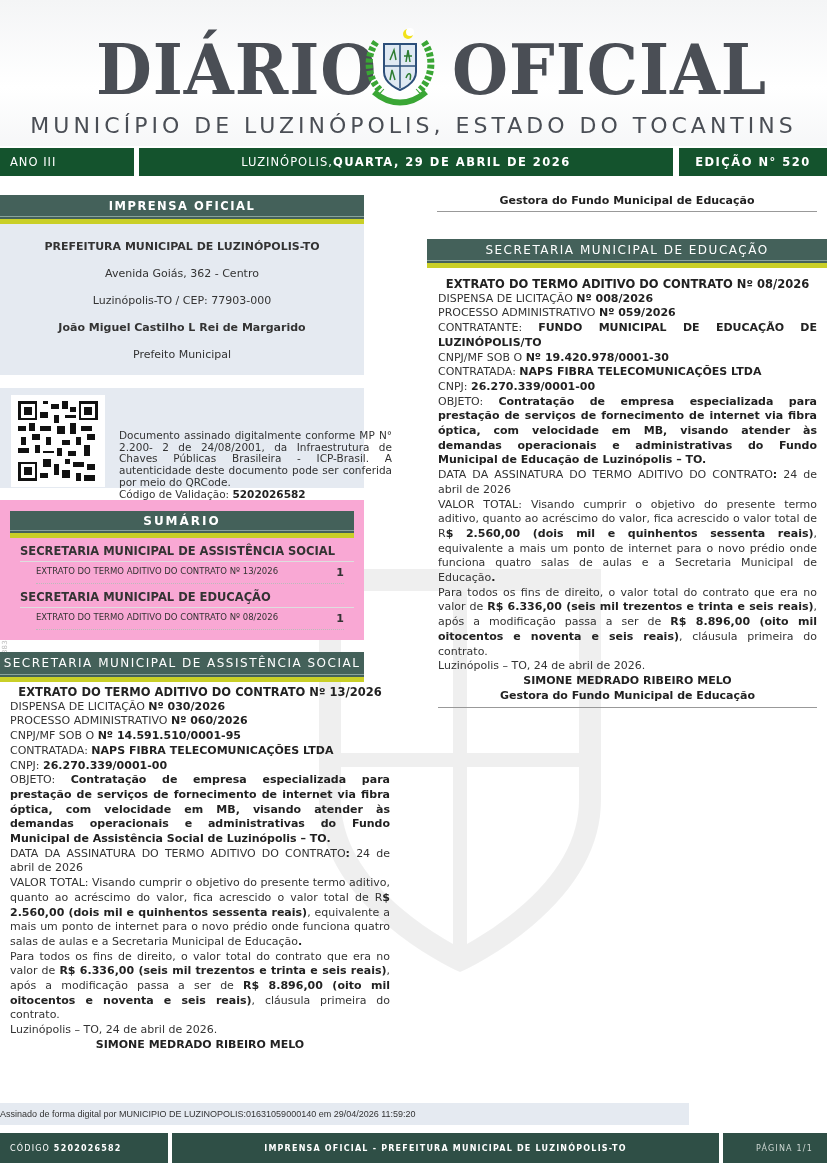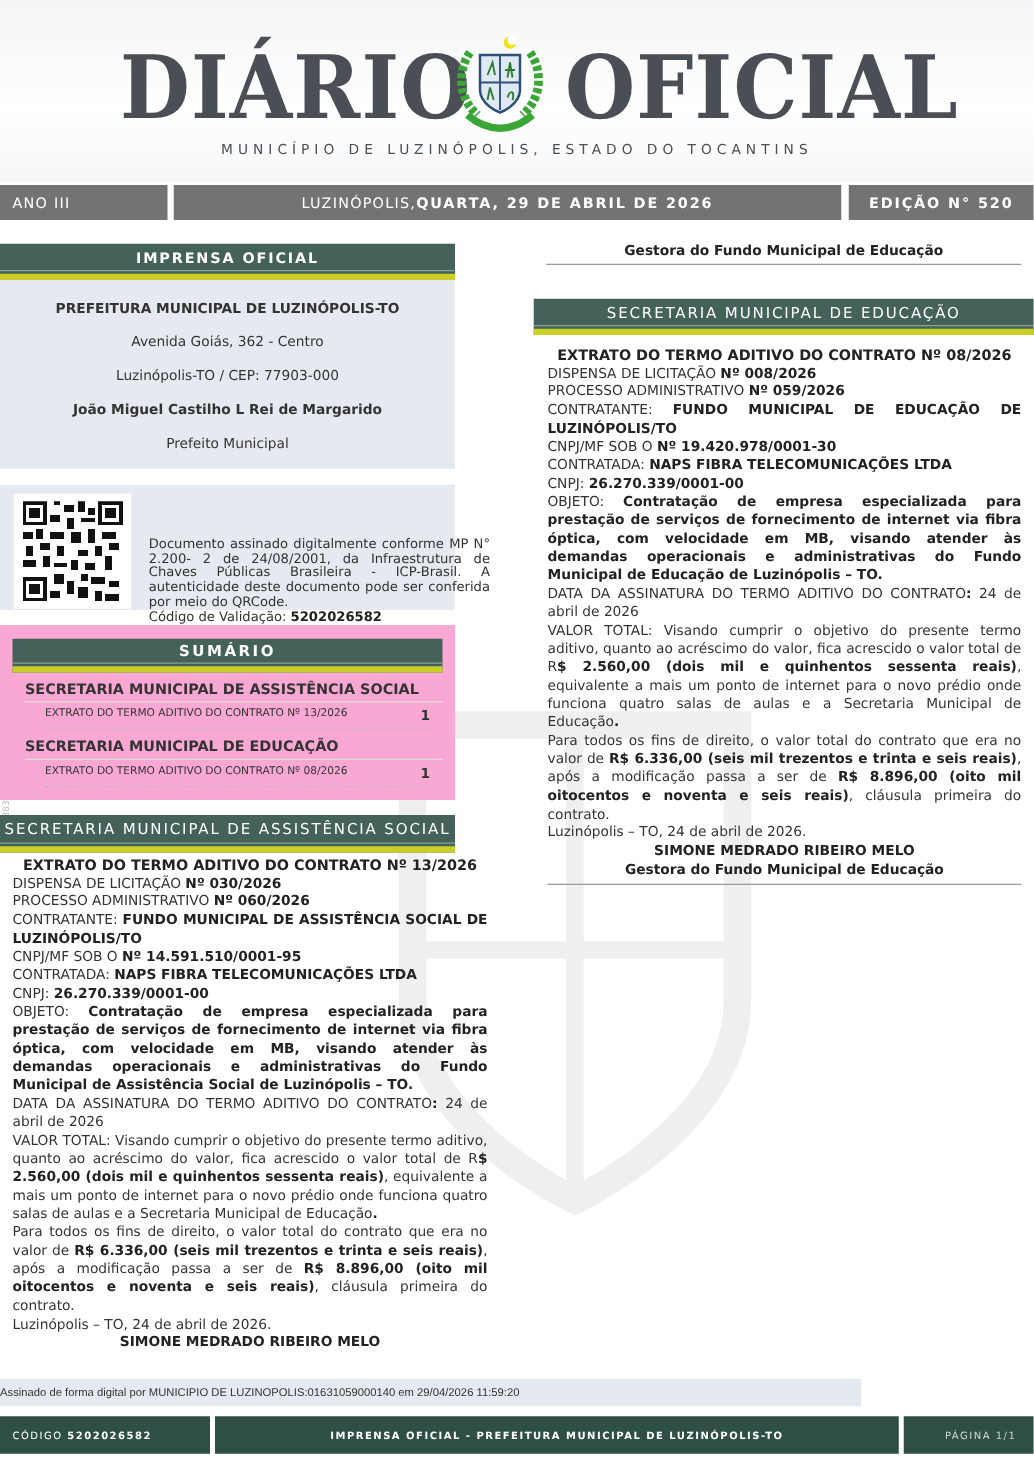--- a/index.html
+++ b/index.html
@@ -6,24 +6,24 @@
   html, body { width: 827px; height: 1170px; overflow: hidden; background: #ffffff; }
   body { font-family: "DejaVu Sans", sans-serif; color: #222; position: relative; }
 
   .masthead { position: absolute; left: 0; top: 0; width: 827px; height: 146px;
     background: linear-gradient(180deg, #f4f5f6 0%, #ffffff 60%, #f6f7f8 100%); }
   .title-word { position: absolute; top: 30px; font-family: "DejaVu Serif", serif; font-weight: bold;
     font-size: 70px; color: #4a4e55; letter-spacing: 1px; line-height: 80px; transform: scaleX(0.92); transform-origin: left top; }
   .title-left { left: 96px; }
   .title-right { left: 452px; }
   .subtitle { position: absolute; left: 0; width: 827px; top: 113px; text-align: center;
-    font-family: "DejaVu Sans", sans-serif; font-size: 11px; letter-spacing: 4px; color: #4a4e55; }
+    font-family: "DejaVu Sans", sans-serif; font-size: 22px; letter-spacing: 4px; color: #4a4e55; }
   .logo { position: absolute; left: 360px; top: 22px; width: 80px; height: 84px; }
 
-  .datebar { position: absolute; top: 148px; height: 28px; background: #737373; color: #fff;
+  .datebar { position: absolute; top: 148px; height: 28px; background: #14532d; color: #fff;
     font-size: 11.5px; letter-spacing: 1px; display: flex; align-items: center; }
   .db-1 { left: 0; width: 134px; padding-left: 10px; }
   .db-2 { left: 139px; width: 534px; justify-content: center; }
   .db-3 { left: 679px; width: 148px; justify-content: center; font-weight: bold; letter-spacing: 1.5px; }
   .db-2 b { font-weight: bold; letter-spacing: 1.5px; }
 
   .sec-header { background: #44615a; color: #fff; text-align: center; font-size: 11.5px;
     letter-spacing: 1.5px; border-bottom: 5px solid #c9cf27; position: relative; }
   .sec-header::after { content: ""; position: absolute; left: 0; right: 0; bottom: 2px; height: 1px; background: #8aa39c; }
 
@@ -203,21 +203,20 @@
     </div>
   </div>
 
   <div class="sec-header sec-left-header">SECRETARIA MUNICIPAL DE ASSISTÊNCIA SOCIAL</div>
 </div>
 
 <div class="article left-article">
   <div class="ttl">EXTRATO DO TERMO ADITIVO DO CONTRATO Nº 13/2026</div>
   <div><span>DISPENSA DE LICITAÇÃO </span><b>Nº 030/2026</b></div>
   <div><span>PROCESSO ADMINISTRATIVO </span><b>Nº 060/2026</b></div>
-  <div class="just"><span>CONTRATANTE: </span><b>FUNDO MUNICIPAL DE ASSISTÊNCIA SOCIAL DE LUZINÓPOLIS/TO</b></div>
   <div><span>CNPJ/MF SOB O </span><b>Nº 14.591.510/0001-95</b></div>
   <div><span>CONTRATADA: </span><b>NAPS FIBRA TELECOMUNICAÇÕES LTDA</b></div>
   <div><span>CNPJ: </span><b>26.270.339/0001-00</b></div>
   <div class="just"><span>OBJETO: </span><b>Contratação de empresa especializada para prestação de serviços de fornecimento de internet via fibra óptica, com velocidade em MB, visando atender às demandas operacionais e administrativas do Fundo Municipal de Assistência Social de Luzinópolis – TO.</b></div>
   <div class="just"><span>DATA DA ASSINATURA DO TERMO ADITIVO DO CONTRATO</span><b>:</b><span> 24 de abril de 2026</span></div>
   <div class="just"><span>VALOR TOTAL: Visando cumprir o objetivo do presente termo aditivo, quanto ao acréscimo do valor, fica acrescido o valor total de R</span><b>$ 2.560,00 (dois mil e quinhentos sessenta reais)</b><span>, equivalente a mais um ponto de internet para o novo prédio onde funciona quatro salas de aulas e a Secretaria Municipal de Educação</span><b>.</b></div>
   <div class="just"><span>Para todos os fins de direito, o valor total do contrato que era no valor de </span><b>R$ 6.336,00 (seis mil trezentos e trinta e seis reais)</b><span>, após a modificação passa a ser de </span><b>R$ 8.896,00 (oito mil oitocentos e noventa e seis reais)</b><span>, cláusula primeira do contrato.</span></div>
   <div>Luzinópolis – TO, 24 de abril de 2026.</div>
   <div class="c">SIMONE MEDRADO RIBEIRO MELO</div>
 </div>

